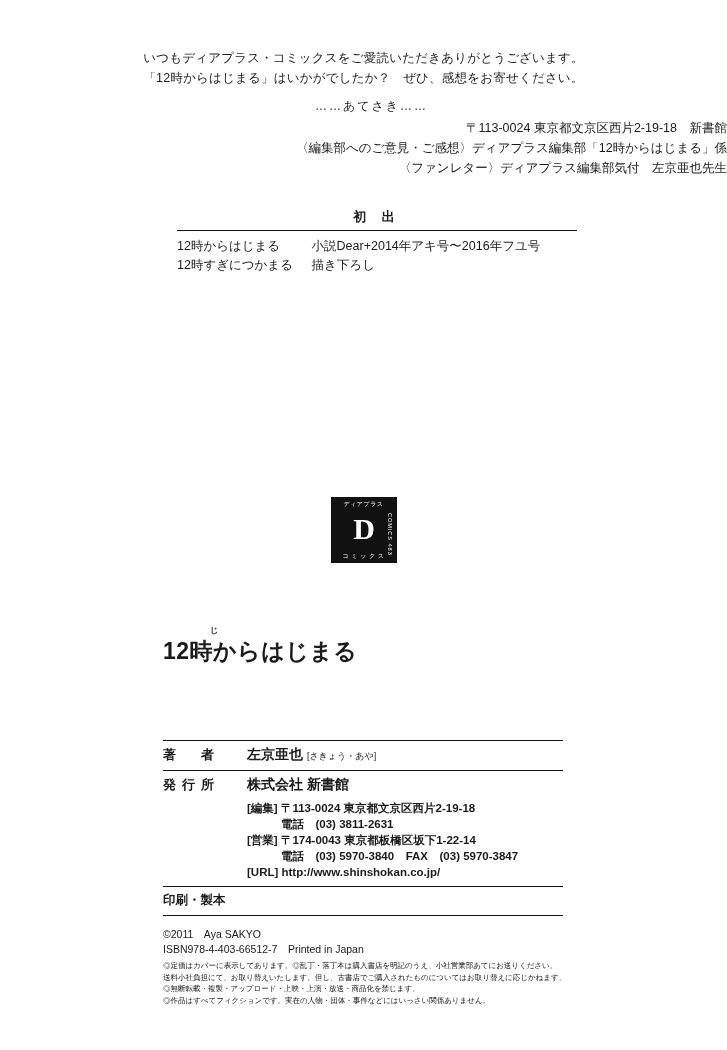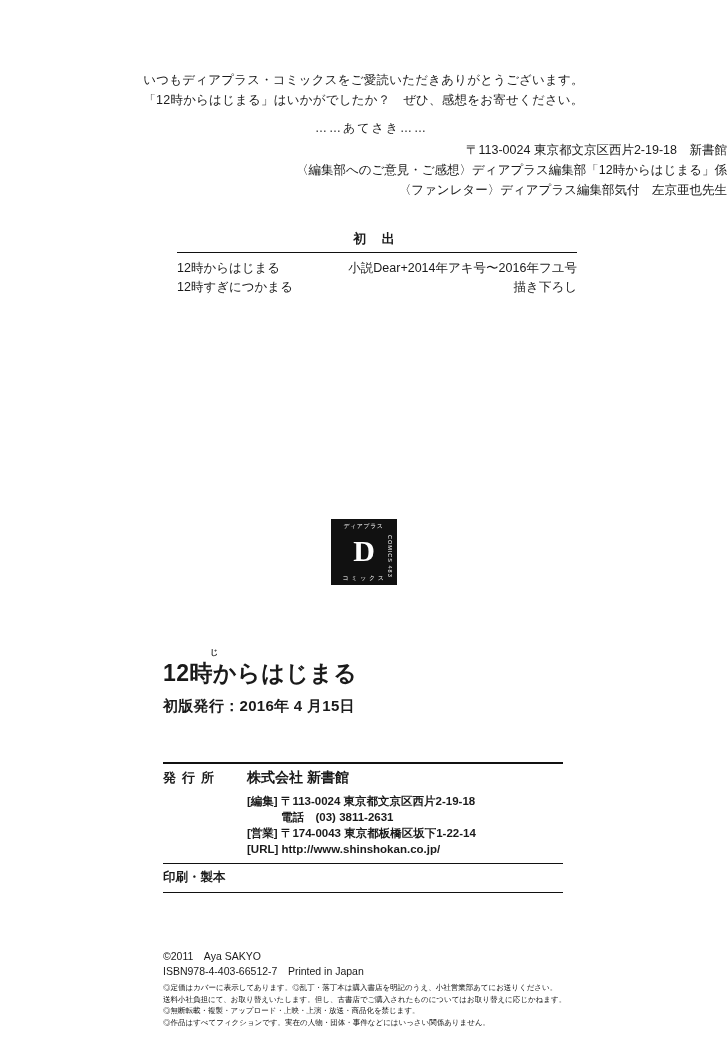--- a/index.html
+++ b/index.html
@@ -13,21 +13,20 @@
     position: relative;
     font-family: "Liberation Sans", sans-serif;
     color: #1a1a1a;
     overflow: hidden;
   }
   .page {
     position: absolute;
     left: 0; top: 0;
     width: 727px;
     height: 1020px;
-    margin-top: 22px;
   }
 
   
   .thanks {
     position: absolute;
     left: 0;
     top: 48px;
     width: 727px;
     text-align: center;
     font-size: 12.5px;
@@ -79,21 +78,21 @@
     width: 100%;
     border-collapse: collapse;
     margin-top: 6px;
     font-size: 12.5px;
   }
   .shoshutsu td {
     padding: 1px 0;
     white-space: nowrap;
   }
   .shoshutsu td.left { text-align: left; }
-  .shoshutsu td.right { text-align: right; }
+  .shoshutsu td.right { }
 
   
   .logo-wrap {
     position: absolute;
     left: 0;
     top: 497px;
     width: 727px;
     text-align: center;
   }
   .logo {
@@ -267,40 +266,47 @@
       <div class="lside">COMICS 483</div>
       <div class="lb">コ ミ ッ ク ス</div>
     </div>
   </div>
 
   <div class="colophon">
     <div class="book-title">
       <span class="ruby">じ</span>
       <span>12時からはじまる</span>
     </div>
-    <div class="pub-date">初版発行：2016年 4 月15日</div>
   </div>
 
   <div class="info">
     <hr>
+    <div class="row">
+      <div class="label">著　者</div>
+      <div class="value">
+        <span>左京亜也</span>
+        <span class="small">[さきょう・あや]</span>
+      </div>
+    </div>
     <hr>
     <div class="row">
       <div class="label">発行所</div>
       <div class="value">株式会社 新書館</div>
     </div>
     <div class="detail">
       <div>
         <span>[編集]</span>
         <span>〒113-0024 東京都文京区西片2-19-18</span>
       </div>
       <div class="ind">電話　(03) 3811-2631</div>
       <div>
         <span>[営業]</span>
         <span>〒174-0043 東京都板橋区坂下1-22-14</span>
       </div>
+      <div class="ind">電話　(03) 5970-3840　FAX　(03) 5970-3847</div>
       <div>
         <span>[URL]</span>
         <span>http://www.shinshokan.co.jp/</span>
       </div>
     </div>
     <hr style="margin-top:6px">
     <div class="row">
       <div class="label" style="letter-spacing:0;font-size:12.5px">印刷・製本</div>
     </div>
     <hr>

